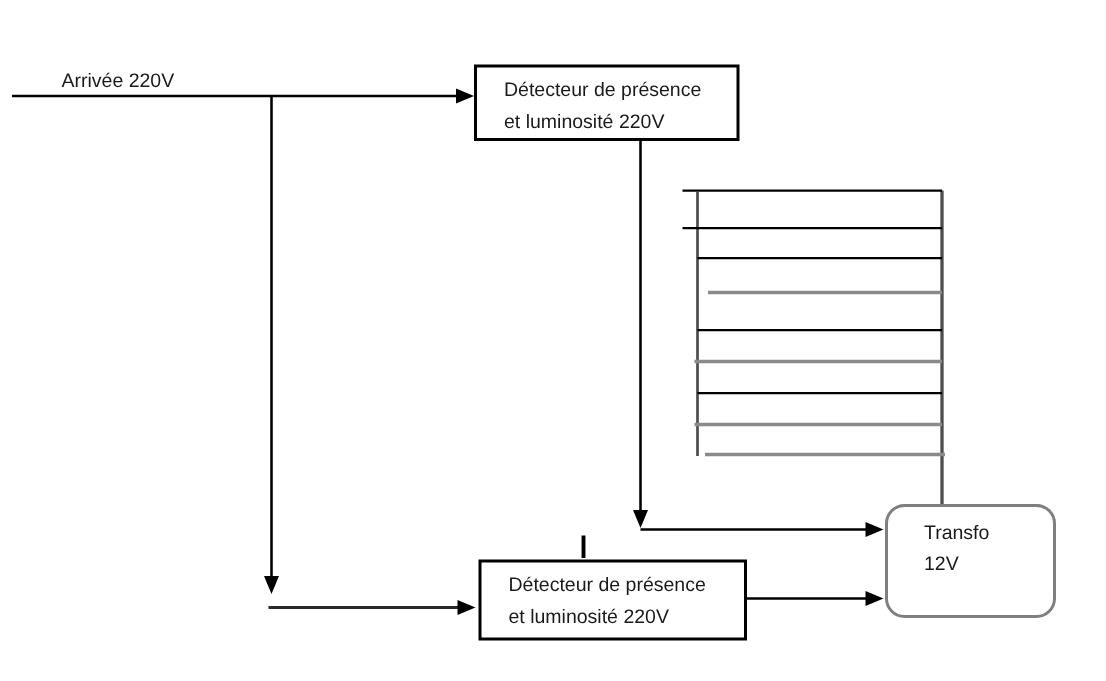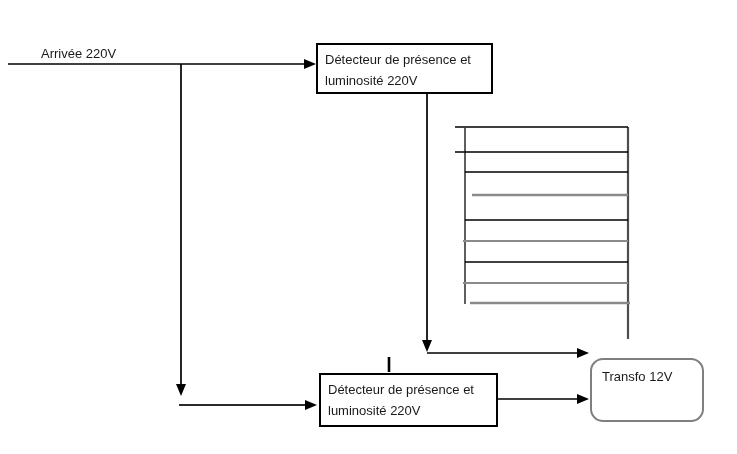--- a/index.html
+++ b/index.html
@@ -30,42 +30,42 @@
     line-height: 15px;
   }
   .node-box {
     position: absolute;
     box-sizing: border-box;
     background: #ffffff;
     border: 2px solid #000000;
     font-size: 13px;
     color: #1a1a1a;
     line-height: 21px;
-    padding: 4px 7px;
+    padding: 4px 18px;
   }
   #detector-top {
     left: 316px;
     top: 43px;
     width: 177px;
     height: 51px;
   }
   #detector-bottom {
     left: 319px;
     top: 373px;
     width: 179px;
     height: 54px;
   }
   #transfo {
     left: 590px;
-    top: 358px;
+    top: 336px;
     width: 114px;
-    height: 64px;
+    height: 76px;
     border: 2px solid #7f7f7f;
     border-radius: 13px;
-    padding: 6px 10px;
+    padding: 6px 24px;
   }
   #label-arrivee {
     left: 41px;
     top: 46px;
   }
   #label-marches {
     left: 633px;
     top: 188px;
   }
 </style>

